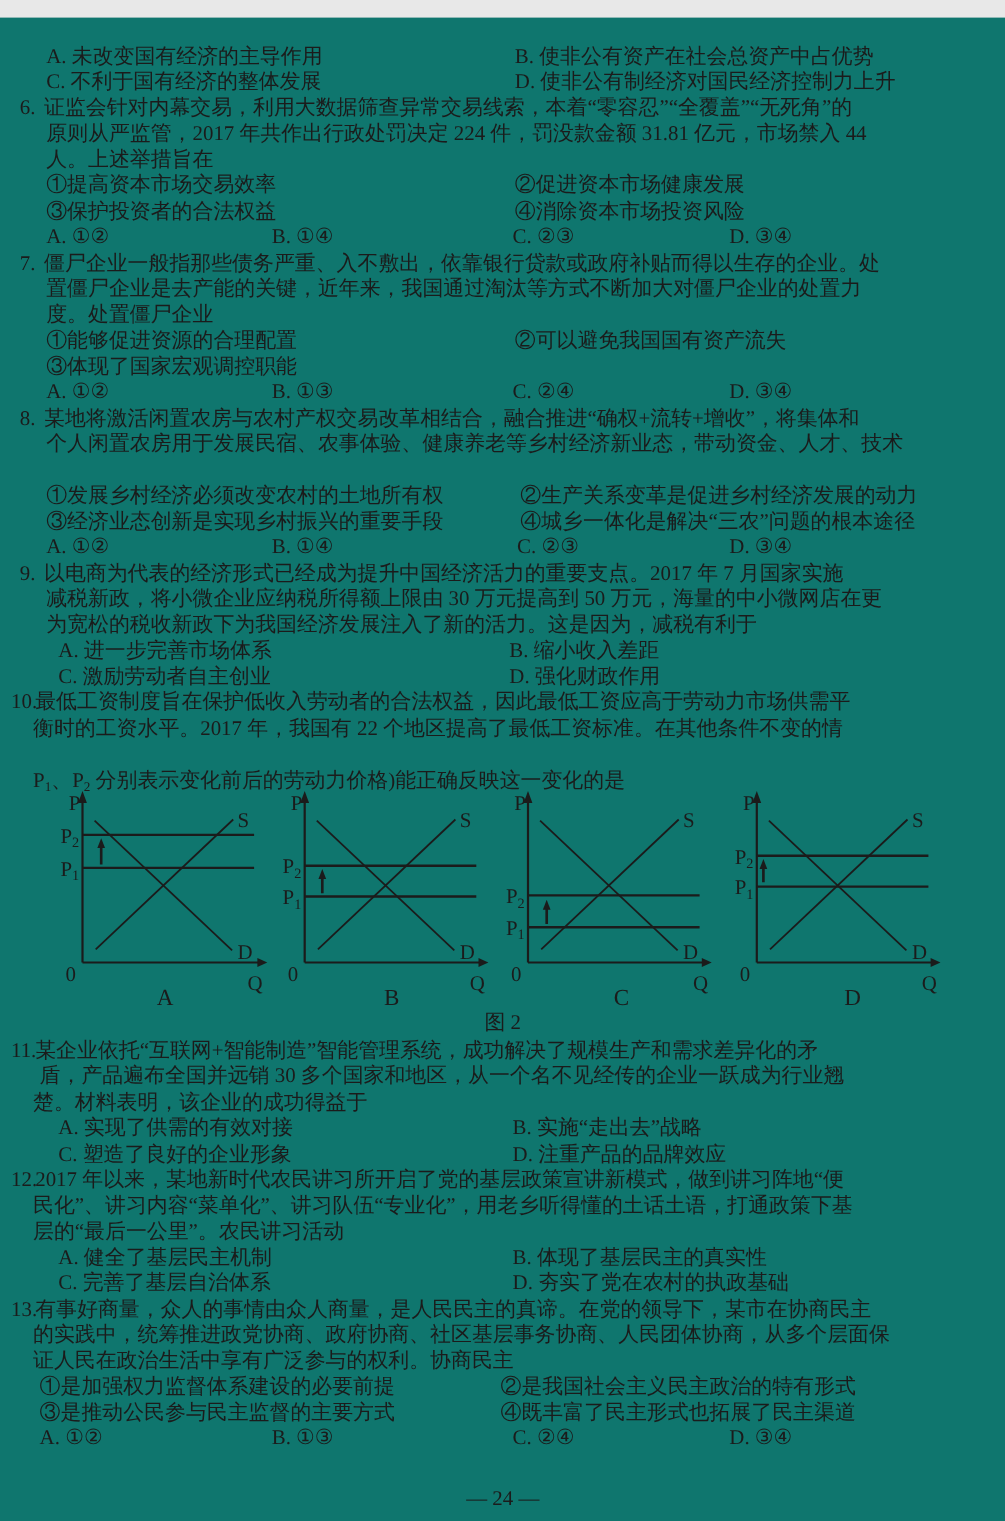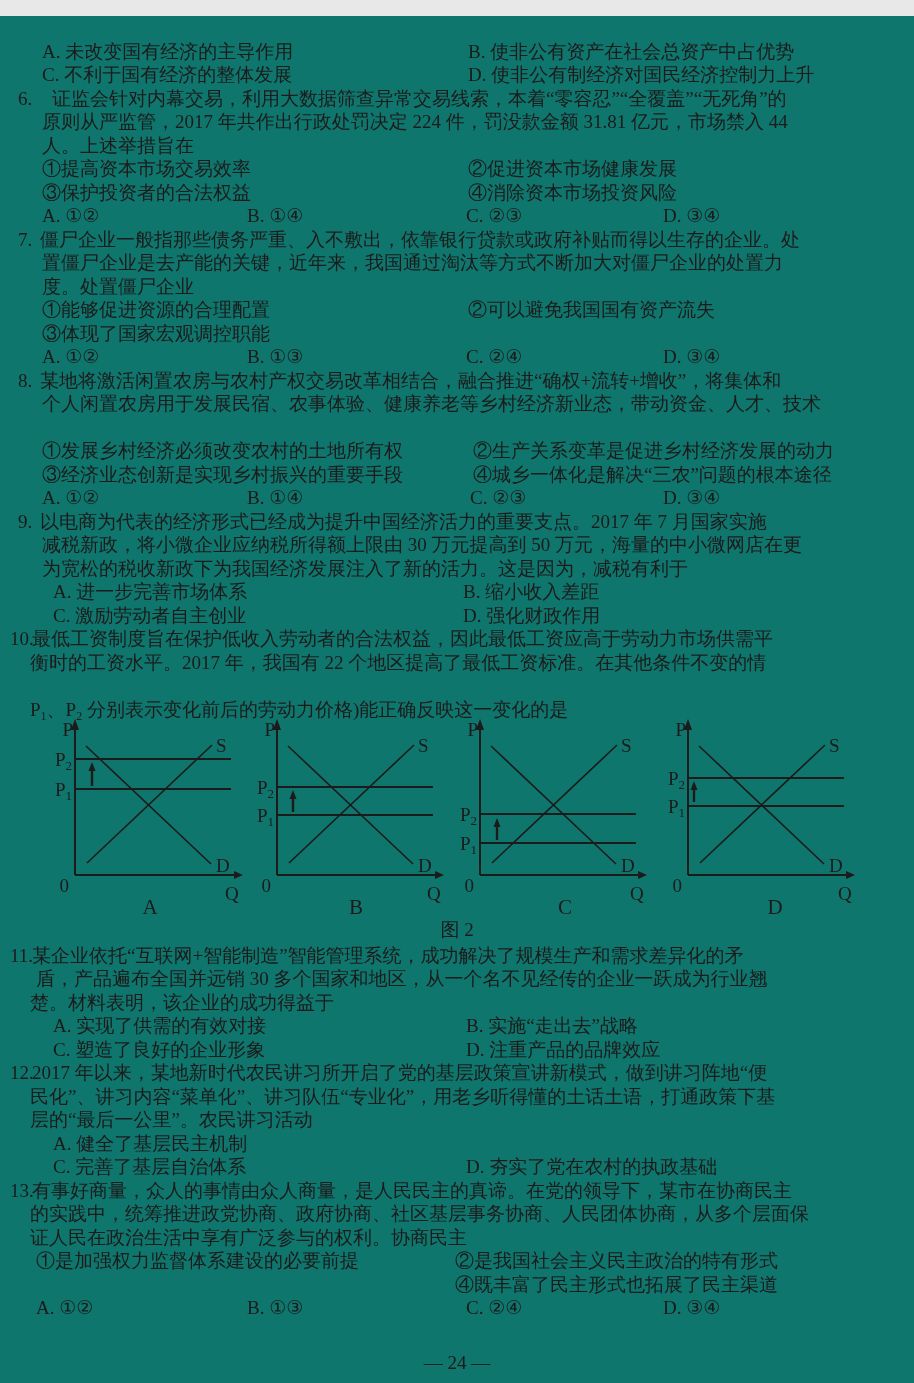--- a/index.html
+++ b/index.html
@@ -25,21 +25,21 @@
 <body>
 
 <div class="page">
 
   <span class="t" style="left:42px;top:25px">A. 未改变国有经济的主导作用</span>
   <span class="t" style="left:468px;top:25px">B. 使非公有资产在社会总资产中占优势</span>
   <span class="t" style="left:42px;top:48px">C. 不利于国有经济的整体发展</span>
   <span class="t" style="left:468px;top:48px">D. 使非公有制经济对国民经济控制力上升</span>
 
   <span class="t" style="left:18px;top:72px">6.</span>
-  <span class="t" style="left:52px;top:72px">证监会针对内幕交易，利用大数据筛查异常交易线索，本着“零容忍”“全覆盖”“无死角”的</span>
+  <span class="t" style="left:40px;top:72px">证监会针对内幕交易，利用大数据筛查异常交易线索，本着“零容忍”“全覆盖”“无死角”的</span>
   <span class="t" style="left:42px;top:95px">原则从严监管，2017 年共作出行政处罚决定 224 件，罚没款金额 31.81 亿元，市场禁入 44</span>
   <span class="t" style="left:42px;top:119px">人。上述举措旨在</span>
   <span class="t" style="left:42px;top:142px">①提高资本市场交易效率</span>
   <span class="t" style="left:468px;top:142px">②促进资本市场健康发展</span>
   <span class="t" style="left:42px;top:166px">③保护投资者的合法权益</span>
   <span class="t" style="left:468px;top:166px">④消除资本市场投资风险</span>
   <span class="t" style="left:42px;top:189px">A. ①②</span>
   <span class="t" style="left:247px;top:189px">B. ①④</span>
   <span class="t" style="left:466px;top:189px">C. ②③</span>
   <span class="t" style="left:663px;top:189px">D. ③④</span>
@@ -178,29 +178,31 @@
   <span class="t" style="left:53px;top:999px">A. 实现了供需的有效对接</span>
   <span class="t" style="left:466px;top:999px">B. 实施“走出去”战略</span>
   <span class="t" style="left:53px;top:1023px">C. 塑造了良好的企业形象</span>
   <span class="t" style="left:466px;top:1023px">D. 注重产品的品牌效应</span>
 
   <span class="t" style="left:10px;top:1046px">12.</span>
   <span class="t" style="left:32px;top:1046px">2017 年以来，某地新时代农民讲习所开启了党的基层政策宣讲新模式，做到讲习阵地“便</span>
   <span class="t" style="left:30px;top:1070px">民化”、讲习内容“菜单化”、讲习队伍“专业化”，用老乡听得懂的土话土语，打通政策下基</span>
   <span class="t" style="left:30px;top:1093px">层的“最后一公里”。农民讲习活动</span>
   <span class="t" style="left:53px;top:1117px">A. 健全了基层民主机制</span>
+  <span class="t" style="left:466px;top:1117px">B. 体现了基层民主的真实性</span>
   <span class="t" style="left:53px;top:1140px">C. 完善了基层自治体系</span>
   <span class="t" style="left:466px;top:1140px">D. 夯实了党在农村的执政基础</span>
 
   <span class="t" style="left:10px;top:1164px">13.</span>
   <span class="t" style="left:32px;top:1164px">有事好商量，众人的事情由众人商量，是人民民主的真谛。在党的领导下，某市在协商民主</span>
   <span class="t" style="left:30px;top:1187px">的实践中，统筹推进政党协商、政府协商、社区基层事务协商、人民团体协商，从多个层面保</span>
   <span class="t" style="left:30px;top:1211px">证人民在政治生活中享有广泛参与的权利。协商民主</span>
   <span class="t" style="left:36px;top:1234px">①是加强权力监督体系建设的必要前提</span>
   <span class="t" style="left:455px;top:1234px">②是我国社会主义民主政治的特有形式</span>
+  <span class="t" style="left:36px;top:1258px">③是推动公民参与民主监督的主要方式</span>
   <span class="t" style="left:455px;top:1258px">④既丰富了民主形式也拓展了民主渠道</span>
   <span class="t" style="left:36px;top:1281px">A. ①②</span>
   <span class="t" style="left:247px;top:1281px">B. ①③</span>
   <span class="t" style="left:466px;top:1281px">C. ②④</span>
   <span class="t" style="left:663px;top:1281px">D. ③④</span>
 
   <span class="t center" style="top:1336px">— 24 —</span>
 
 </div>
 

